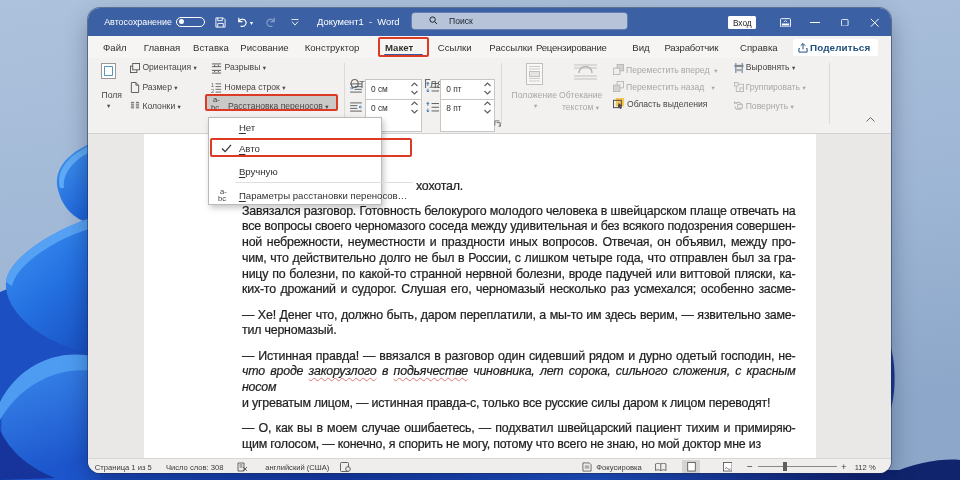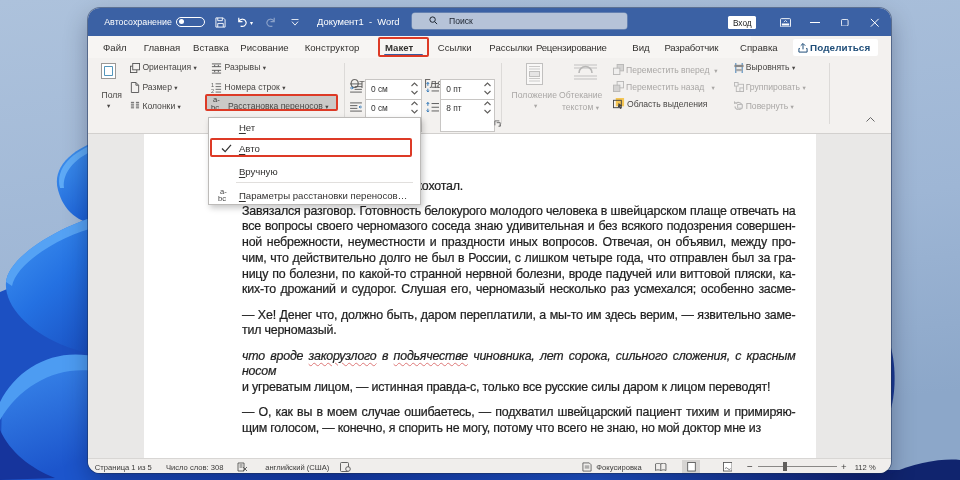--- a/index.html
+++ b/index.html
@@ -39,21 +39,21 @@
 #page { position:absolute; left:56px; top:0; width:672px; height:324.5px; background:#fff; }
 #dtext { position:absolute; left:154px; top:195.6px; width:553.5px; font-size:12.4px; letter-spacing:-0.2px; line-height:15.75px; color:#1f1f1f; -webkit-text-stroke:0.22px #1f1f1f; }
 #dtext p { margin:0 0 9.55px 0; }
 #dtext .j { text-align:justify; text-align-last:justify; }
 .sp1 { text-decoration:underline; text-decoration-style:wavy; text-decoration-color:#dd7777; text-decoration-thickness:1px; text-underline-offset:2px; }
 #line1 { position:absolute; left:328px; top:171.2px; font-size:12.4px; letter-spacing:-0.2px; color:#1f1f1f; -webkit-text-stroke:0.22px #1f1f1f; }
 
 #status { position:absolute; left:0; top:450px; width:803px; height:33px; background:#f0eeec; border-top:1px solid #d8d6d4; font-size:7.6px; color:#3b3a39; }
 #status span { position:absolute; top:3.6px; white-space:nowrap; }
 
-#menu { position:absolute; left:208px; top:116.5px; width:213px; height:88.5px; background:#fff; border:1px solid #bdbbb9; box-shadow:2px 3px 6px rgba(0,0,0,.22); z-index:50; }
+#menu { position:absolute; left:208px; top:116.5px; width:174px; height:88.5px; background:#fff; border:1px solid #bdbbb9; box-shadow:2px 3px 6px rgba(0,0,0,.22); z-index:50; }
 #menu .mi { position:absolute; left:29.9px; font-size:9.6px; color:#323130; white-space:nowrap; }
 #menu u { text-decoration-thickness:0.8px; text-underline-offset:1.6px; }
 
 .red { position:absolute; border:2.4px solid #dd3a26; border-radius:2px; z-index:60; }
 svg { display:block; }
 .svgabs { position:absolute; }
 </style>
 </head>
 <body>
 <div id="stage">
@@ -318,31 +318,32 @@
     </svg>
   </div>
 
   <div id="doc">
     <div id="page"></div>
   </div>
   <div id="line1">хохотал.</div>
   <div id="dtext">
       <p>
         <span class="j" style="display:block;">Завязался разговор. Готовность белокурого молодого человека в швейцарском плаще отвечать на</span>
-        <span class="j" style="display:block;">все вопросы своего черномазого соседа знаю удивительная и без всякого подозрения совершен-</span>
+        <span class="j" style="display:block;">все вопросы своего черномазого соседа между удивительная и без всякого подозрения совершен-</span>
         <span class="j" style="display:block;">ной небрежности, неуместности и праздности иных вопросов. Отвечая, он объявил, между про-</span>
         <span class="j" style="display:block;">чим, что действительно долго не был в России, с лишком четыре года, что отправлен был за гра-</span>
         <span class="j" style="display:block;">ницу по болезни, по какой-то странной нервной болезни, вроде падучей или виттовой пляски, ка-</span>
         <span class="j" style="display:block;">ких-то дрожаний и судорог. Слушая его, черномазый несколько раз усмехался; особенно засме-</span>
       </p>
       <p>
         <span class="j" style="display:block;">— Хе! Денег что, должно быть, даром переплатили, а мы-то им здесь верим, — язвительно заме-</span>
         <span style="display:block;">тил черномазый.</span>
       </p>
       <p>
+        <span class="j" style="display:block;">— Истинная правда! — ввязался в разговор один сидевший рядом и дурно одетый господин, не-</span>
         <span class="j" style="display:block;font-style:italic;">что вроде <span class="sp1">закорузлого</span> в <span class="sp1">подьячестве</span> чиновника, лет сорока, сильного сложения, с красным носом</span>
         <span style="display:block;">и угреватым лицом, — истинная правда-с, только все русские силы даром к лицом переводят!</span>
       </p>
       <p>
         <span class="j" style="display:block;">— О, как вы в моем случае ошибаетесь, — подхватил швейцарский пациент тихим и примиряю-</span>
         <span style="display:block;">щим голосом, — конечно, я спорить не могу, потому что всего не знаю, но мой доктор мне из</span>
       </p>
   </div>
 
   <div id="status">

